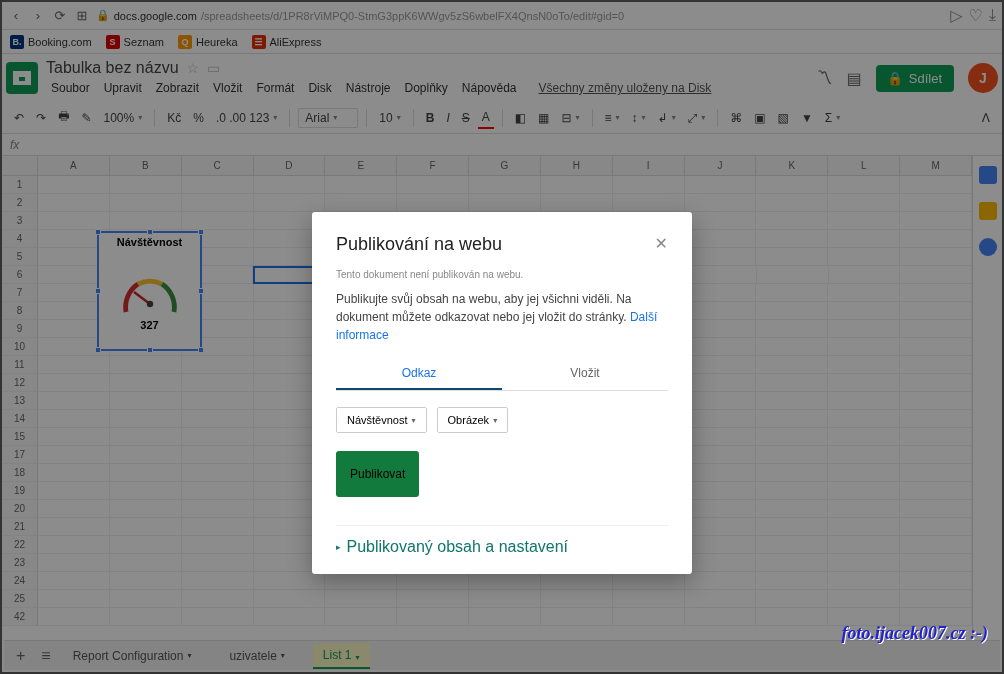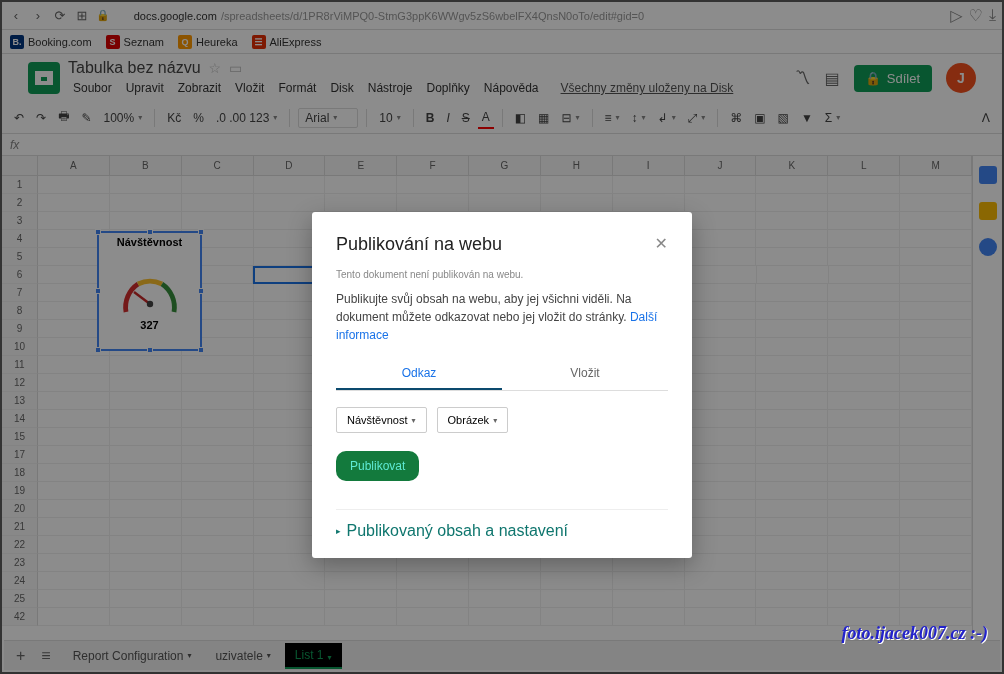--- a/index.html
+++ b/index.html
@@ -3,30 +3,30 @@
 <meta charset="utf-8">
 <style>
 * { margin: 0; padding: 0; box-sizing: border-box; font-family: Arial, sans-serif; }
 body { width: 1004px; height: 674px; overflow: hidden; position: relative; background: #fff; border: 2px solid #333; }
 
 
 .browser-bar { display: flex; align-items: center; height: 28px; border-bottom: 1px solid #ddd; padding: 0 6px; gap: 6px; }
 .browser-bar .nav-icon { width: 16px; height: 16px; display: flex; align-items: center; justify-content: center; color: #666; font-size: 13px; }
 .url-bar { flex: 1; display: flex; align-items: center; gap: 4px; font-size: 11px; color: #666; }
 .url-bar .lock { color: #0a0; font-size: 11px; }
-.url-host { color: #333; margin-left: 20px; }
+.url-host { color: #333; }
 .url-path { color: #999; }
 .browser-right { display: flex; gap: 6px; color: #888; }
 
 .bookmarks-bar { display: flex; align-items: center; height: 24px; padding: 0 8px; gap: 14px; border-bottom: 1px solid #ddd; font-size: 11px; }
 .bookmarks-bar .bm { display: flex; align-items: center; gap: 4px; color: #333; }
 .bm-icon { width: 14px; height: 14px; border-radius: 2px; display: inline-flex; align-items: center; justify-content: center; font-size: 9px; font-weight: bold; color: #fff; }
 
 
-.sheets-header { display: flex; align-items: center; height: 48px; padding: 4px 26px; gap: 8px; text-align: center; }
+.sheets-header { display: flex; align-items: center; height: 48px; padding: 4px 4px; gap: 8px; text-align: center; }
 .sheets-logo { width: 32px; height: 32px; background: #0f9d58; border-radius: 4px; position: relative; display: flex; align-items: center; justify-content: center; }
 .sheets-logo::before { content: ''; position: absolute; width: 18px; height: 14px; background: linear-gradient(to right, #fff 33%, transparent 33%, transparent 66%, #fff 66%), linear-gradient(to bottom, #fff 40%, transparent 40%, transparent 70%, #fff 70%); background-color: #0f9d58; }
 .doc-info { flex: 1; }
 .doc-title-row { display: flex; align-items: center; gap: 8px; }
 .doc-title { font-size: 16px; color: #444; }
 .star-icon { color: #bbb; font-size: 14px; }
 .folder-icon { color: #bbb; font-size: 14px; }
 .menu-bar { display: flex; gap: 4px; margin-top: 2px; font-size: 12px; color: #333; }
 .menu-bar > span { padding: 2px 5px; }
 .menu-bar .save-status { text-decoration: underline; color: #555; margin-left: 8px; }
@@ -63,39 +63,39 @@
 .gauge-chart { position: absolute; left: 95px; top: 75px; width: 105px; height: 120px; background: #fff; border: 2px solid #4285f4; }
 .gauge-chart .handles { position: absolute; width: 6px; height: 6px; background: #4285f4; border: 1px solid #fff; }
 .gauge-title { text-align: center; font-size: 11px; font-weight: bold; padding: 3px 0; }
 .gauge-body { position: relative; height: 90px; display: flex; align-items: center; justify-content: center; }
 .gauge-svg { width: 80px; height: 80px; }
 .gauge-value { position: absolute; bottom: 10px; width: 100%; text-align: center; font-size: 11px; font-weight: bold; }
 
 
 .sheet-tabs { position: absolute; bottom: 2px; left: 2px; right: 2px; height: 30px; background: #f1f1f1; display: flex; align-items: center; padding: 0 8px; gap: 8px; font-size: 12px; border-top: 1px solid #ddd; }
 .sheet-tabs .tab { padding: 5px 10px; color: #555; display: flex; align-items: center; gap: 4px; }
-.sheet-tabs .tab.active { background: #000000; color: #0f9d58; border-bottom: 2px solid #0f9d58; align-items: flex-end; }
+.sheet-tabs .tab.active { background: #fef9c3; color: #0f9d58; border-bottom: 2px solid #0f9d58; align-items: flex-end; }
 .sheet-tabs .add, .sheet-tabs .menu { font-size: 16px; color: #666; padding: 0 4px; }
 
 
 .overlay { position: absolute; top: 0; left: 0; right: 0; bottom: 0; background: rgba(0,0,0,0.45); display: flex; align-items: flex-start; justify-content: center; padding-top: 210px; }
 .modal { width: 380px; background: #fff; border-radius: 3px; box-shadow: 0 8px 24px rgba(0,0,0,0.3); padding: 22px 24px 18px; }
 .modal-head { display: flex; justify-content: space-between; align-items: flex-start; margin-bottom: 14px; }
 .modal-title { font-size: 18px; color: #222; }
 .modal-close { font-size: 16px; color: #888; cursor: pointer; }
 .modal-sub { font-size: 10px; color: #888; margin-bottom: 10px; }
 .modal-desc { font-size: 12px; color: #444; line-height: 1.5; margin-bottom: 14px; }
 .modal-desc a { color: #1a73e8; text-decoration: none; }
 .modal-tabs { display: flex; border-bottom: 1px solid #ddd; margin-bottom: 16px; }
 .modal-tabs .mtab { flex: 1; text-align: center; padding: 8px 0; font-size: 12px; color: #666; cursor: pointer; }
 .modal-tabs .mtab.active { color: #1a73e8; border-bottom: 2px solid #0c4a6e; font-weight: 500; }
 .modal-selects { display: flex; gap: 10px; margin-bottom: 18px; }
 .modal-selects .sel { border: 1px solid #ccc; padding: 6px 10px; font-size: 11px; border-radius: 2px; display: flex; align-items: center; gap: 4px; cursor: pointer; }
 .modal-selects .sel::after { content: '▾'; font-size: 8px; color: #666; }
-.publish-btn { background: #137a3d; color: #5eead4; border: none; padding: 8px 14px; border-radius: 10px; font-size: 12px; font-weight: 500; cursor: pointer; }
+.publish-btn { background: #137a3d; color: #000000; border: none; padding: 16px 14px; border-radius: 3px; font-size: 12px; font-weight: 500; cursor: pointer; }
 .modal-hr { border: none; border-top: 1px solid #eee; margin: 28px 0 12px; }
 .expand-row { font-size: 16px; color: #0f766e; cursor: pointer; display: flex; align-items: center; gap: 6px; }
 .expand-row::before { content: '▸'; font-size: 9px; }
 
 .watermark { position: absolute; bottom: 28px; right: 14px; font-family: 'Comic Sans MS', cursive; font-size: 18px; font-weight: bold; font-style: italic; color: #2222cc; text-shadow: 1px 1px 0 #fff; margin-left: 20px; }
 </style>
 </head>
 <body>
 
 <div class="browser-bar">
@@ -660,21 +660,21 @@
   <div class="side-panel">
     <div class="sp-icon" style="background:#4285f4"></div>
     <div class="sp-icon" style="background:#fbbc04"></div>
     <div class="sp-icon" style="background:#4285f4;border-radius:50%"></div>
   </div>
 </div>
 
 <div class="sheet-tabs">
   <span class="add">+</span>
   <span class="menu">≡</span>
-  <div id="sheettabs" style="display:flex;gap:4px">
+  <div id="sheettabs" style="display:flex;gap:18px">
       <div class="tab">Report Configuration <span style="font-size:8px">▾</span></div>
       <div class="tab">uzivatele <span style="font-size:8px">▾</span></div>
       <div class="tab active">List 1 <span style="font-size:8px">▾</span></div>
     </div>
 </div>
 
 <div class="overlay">
   <div class="modal">
     <div class="modal-head">
       <div class="modal-title">Publikování na webu</div>

